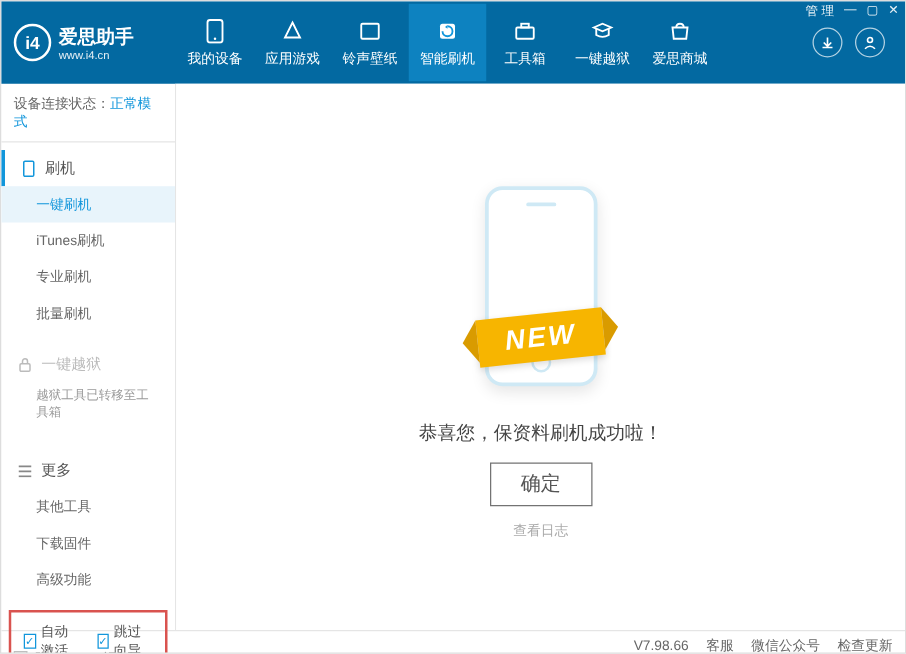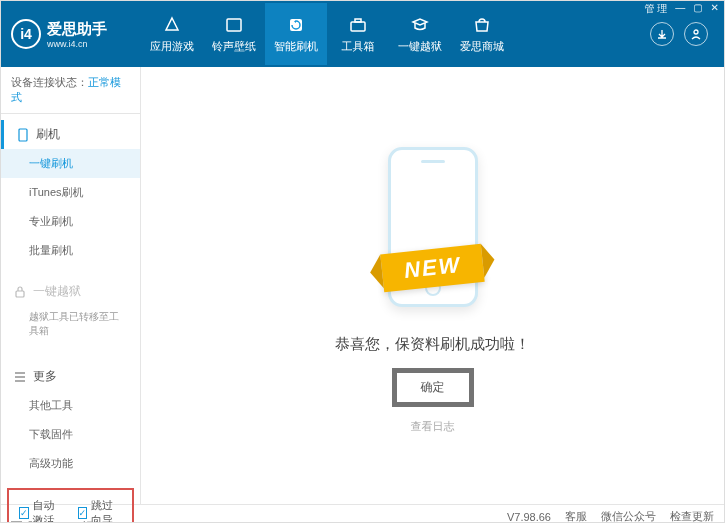--- a/index.html
+++ b/index.html
@@ -46,21 +46,21 @@
 .phone { width: 90px; height: 160px; background: #fff; border: 3px solid #cfe9f5; border-radius: 14px; box-shadow: 0 4px 12px rgba(0,0,0,0.1); position: relative; }
 .phone::before { content: ""; position: absolute; top: 10px; left: 50%; transform: translateX(-50%); width: 24px; height: 3px; background: #cfe9f5; border-radius: 2px; }
 .phone::after { content: ""; position: absolute; bottom: 8px; left: 50%; transform: translateX(-50%); width: 12px; height: 12px; border: 2px solid #cfe9f5; border-radius: 50%; }
 .ribbon { position: absolute; bottom: 30px; background: #f7b500; color: #fff; font-weight: bold; font-size: 22px; padding: 6px 22px; transform: rotate(-6deg); letter-spacing: 2px; box-shadow: 0 2px 6px rgba(0,0,0,0.15); font-style: italic; }
 .ribbon::before, .ribbon::after { content:""; position:absolute; top:0; width:0; height:0; border-top: 17px solid transparent; border-bottom: 17px solid transparent; }
 .ribbon::before { left:-12px; border-right: 12px solid #d99b00; }
 .ribbon::after { right:-12px; border-left: 12px solid #d99b00; }
 .circle-bg { width: 190px; height: 190px; background: #eaf6fc; border-radius: 50%; position: absolute; z-index: -1; }
 
 .success-text { font-size: 15px; color: #444; margin-top: 18px; }
-.ok-btn { margin-top: 14px; border: 5px solid #737373; background: #fff; padding: 6px 24px; font-size: 12px; color: #555; cursor: pointer; }
+.ok-btn { margin-top: 14px; border: 1px solid #737373; background: #fff; padding: 6px 24px; font-size: 16px; color: #555; cursor: pointer; }
 .log-link { margin-top: 12px; font-size: 11px; color: #aaa; cursor: pointer; }
 
 
 .footer { height: 24px; border-top: 1px solid #e5e5e5; display: flex; align-items: center; padding: 0 10px; font-size: 11px; color: #666; justify-content: space-between; }
 .footer-left { display: flex; align-items: center; gap: 6px; }
 .footer-right { display: flex; align-items: center; gap: 14px; justify-content: space-between; }
 .chk-sq { width: 11px; height: 11px; border: 1px solid #aaa; display: inline-block; }
 </style>
 </head>
 <body>
@@ -74,20 +74,29 @@
 
 <div class="header">
   <div class="logo-area">
     <div class="logo-icon">i4</div>
     <div class="logo-text">
       <div class="app-name">爱思助手</div>
       <div class="app-url">www.i4.cn</div>
     </div>
   </div>
   <div class="nav-tabs">
+    <div class="nav-tab">
+      <span class="nav-icon">
+          <svg width="16" height="20" viewBox="0 0 16 20">
+            <rect x="2" y="1" width="12" height="18" rx="2" fill="none" stroke="#fff" stroke-width="1.5"></rect>
+            <circle cx="8" cy="16" r="1" fill="#fff"></circle>
+          </svg>
+        </span>
+      <span>我的设备</span>
+    </div>
     <div class="nav-tab">
       <span class="nav-icon">
           <svg width="18" height="18" viewBox="0 0 18 18">
             <path d="M9 2 L15 14 L3 14 Z" fill="none" stroke="#fff" stroke-width="1.5"></path>
           </svg>
         </span>
       <span>应用游戏</span>
     </div>
     <div class="nav-tab">
       <span class="nav-icon">

